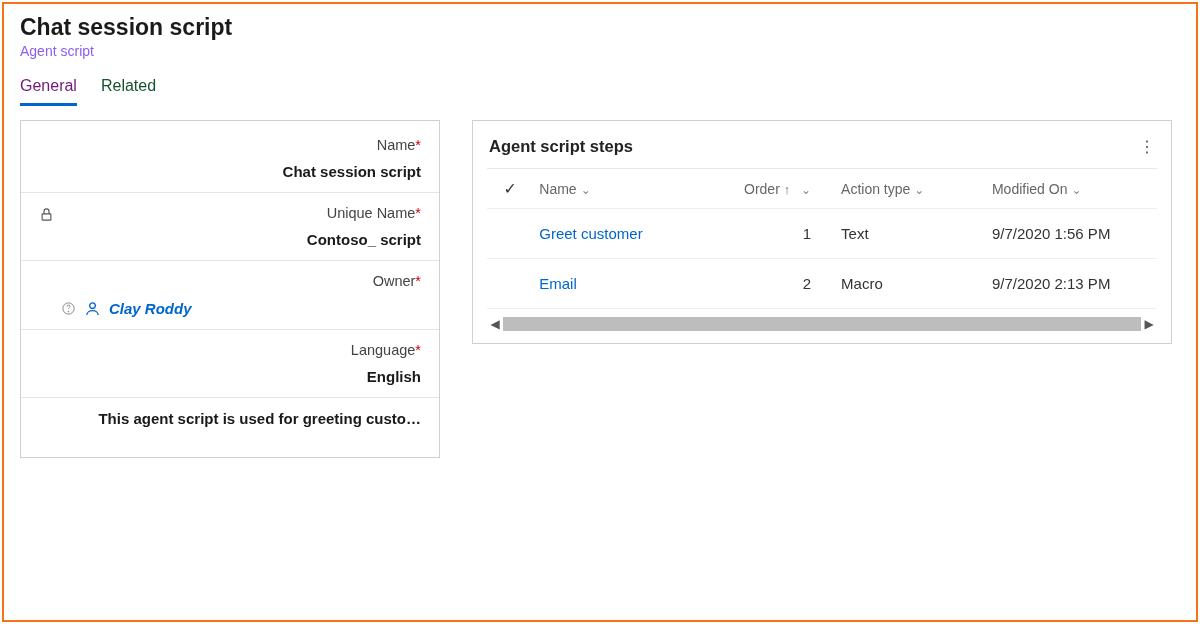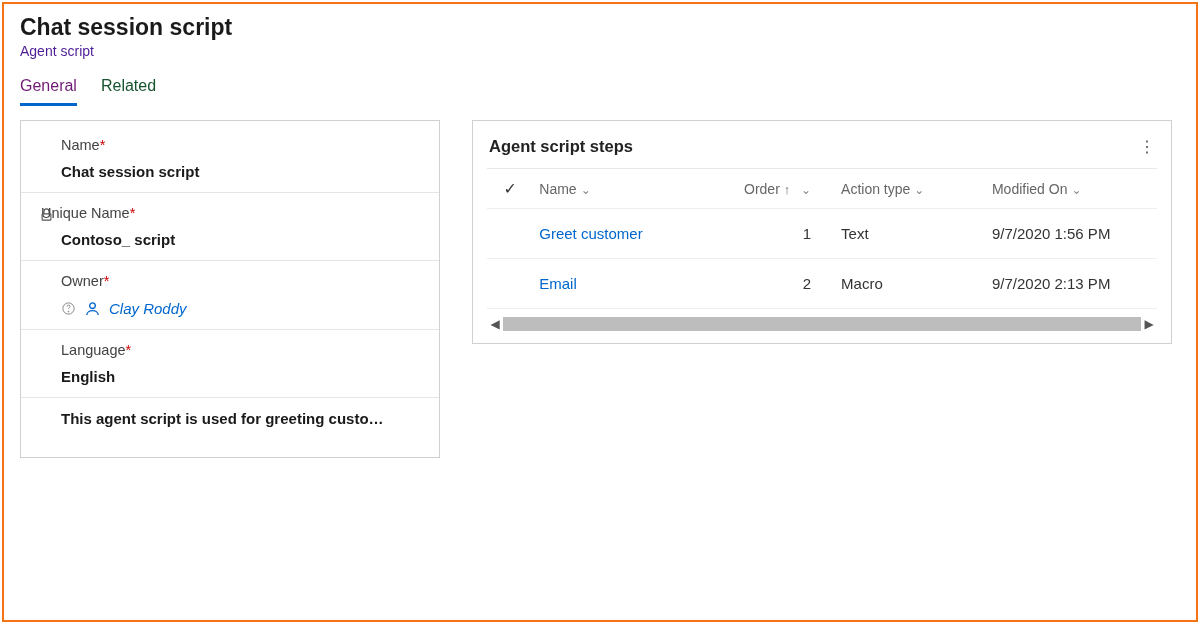--- a/index.html
+++ b/index.html
@@ -11,55 +11,56 @@
     }
     .frame {
       border: 2px solid #f97316;
       width: 1196px;
       height: 620px;
       padding: 10px 16px 16px 16px;
       overflow: hidden;
     }
     .header { margin-bottom: 14px; }
     .page-title { font-size: 23px; font-weight: 600; color: #1a1a1a; }
-    .page-subtitle { font-size: 14px; color: #4c1d95; margin-top: 2px; }
+    .page-subtitle { font-size: 14px; color: #8b5cf6; margin-top: 2px; }
 
     .tabs { display: flex; gap: 24px; border-bottom: 0; margin-bottom: 14px; }
     .tab { font-size: 16px; color: #14532d; padding: 4px 0 8px 0; cursor: pointer; }
     .tab.active { color: #701a75; font-weight: 500; border-bottom: 3px solid #0066cc; }
 
     .columns { display: flex; gap: 32px; align-items: flex-start; }
 
     .form-panel {
       border: 1px solid #d0d0d0;
       width: 420px;
       padding: 16px 0 18px 0;
     }
     .field {
       padding: 0 18px 12px 40px;
       border-bottom: 1px solid #e5e5e5;
       margin-bottom: 12px;
       position: relative;
+      text-align: right;
     }
     .field:last-child { border-bottom: none; margin-bottom: 0; }
     .field-label { font-size: 14.5px; color: #444; margin-bottom: 10px; }
     .asterisk { color: #c00; }
     .field-value { font-size: 15px; color: #1a1a1a; font-weight: 600; }
     .field-value-trunc { overflow: hidden; white-space: nowrap; text-overflow: ellipsis; max-width: 360px; }
 
     .lock-icon {
       position: absolute;
       left: 18px;
       top: 0;
       color: #555;
     }
     .owner-row { display: flex; align-items: center; gap: 8px; }
     .info-icon { color: #888; }
     .user-icon { color: #0066cc; }
-    .owner-link { color: #0066cc; font-weight: 400; font-size: 15px; font-style: italic; cursor: pointer; }
+    .owner-link { color: #0066cc; font-weight: 700; font-size: 15px; font-style: italic; cursor: pointer; }
 
     
     .grid-panel {
       border: 1px solid #d0d0d0;
       width: 700px;
       padding: 16px 14px 10px 14px;
     }
     .grid-header { display: flex; align-items: flex-start; justify-content: space-between; padding: 0 2px 12px 2px; border-bottom: 1px solid #e8e8e8;}
     .grid-title { font-size: 16.5px; font-weight: 600; color: #222; }
     .kebab { font-size: 16px; color: #555; cursor: pointer; letter-spacing: 0; }

